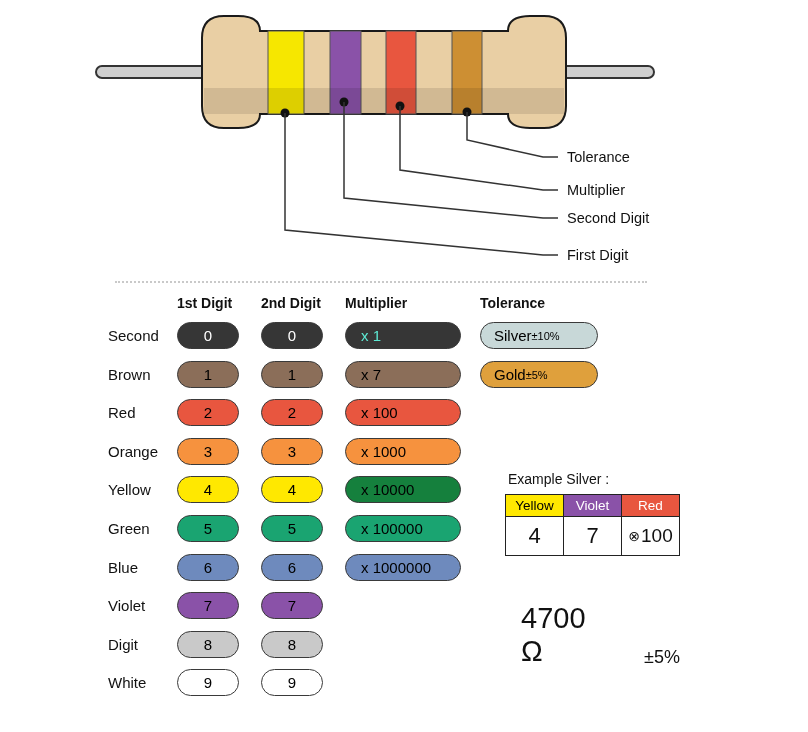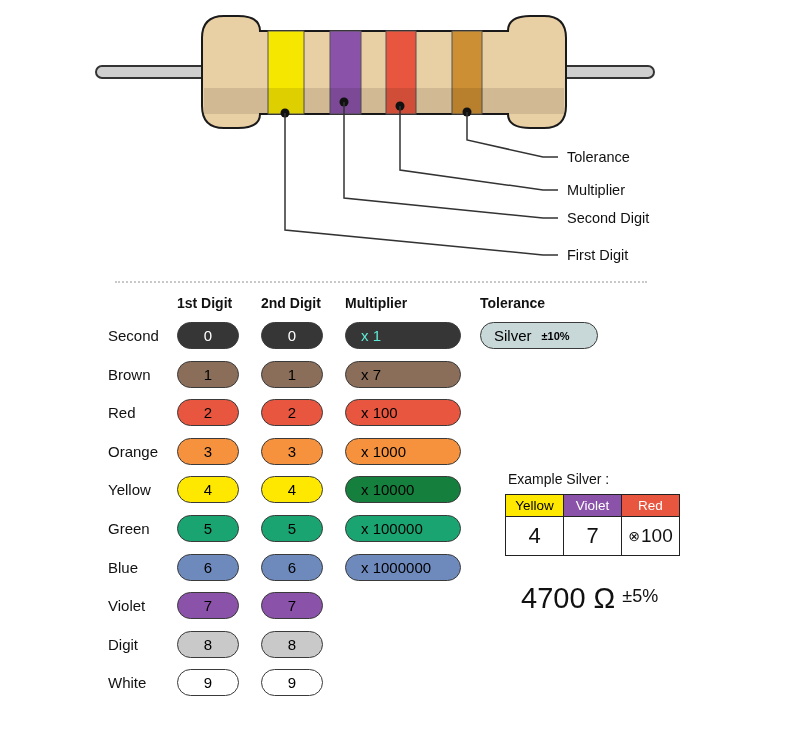--- a/index.html
+++ b/index.html
@@ -20,33 +20,33 @@
 
   
   .row { position:absolute; left:0; width:808px; height:27px; }
   .cname { position:absolute; left:108px; top:0; width:64px; line-height:27px; font-size:15px; }
   .pill { position:absolute; top:0; height:27px; border:1px solid #3a3a3a; border-radius:13.5px;
           font-size:15px; line-height:25px; text-align:center; color:#000; }
   .p1 { left:177px; width:62px; }
   .p2 { left:261px; width:62px; }
   .pm { left:345px; width:116px; text-align:left; padding-left:15px; }
   .pt { left:480px; width:118px; text-align:left; padding-left:13px; }
-  .pt .tval { font-size:11px; margin-left:10px; position:relative; top:-1px;font-weight:bold; }
+  .pt .tval { font-size:11px; position:relative; top:-1px; }
 
   
   .ex-title { position:absolute; left:508px; top:471px; font-size:14px; }
   .extable { position:absolute; left:505px; top:494px; display:grid;
              grid-template-columns:58px 58px 58px 58px; border:1px solid #222; background:#fff; }
   .ecell { border-right:1px solid #222; border-bottom:1px solid #222; }
   .ecell:nth-child(4n) { border-right:none; }
   .ehead { height:22px; line-height:22px; text-align:center; font-size:13.5px; }
   .eval { height:38px; border-bottom:none; display:flex; align-items:center; justify-content:center; font-size:22px; }
   .eval .prefix { font-size:14px; margin-right:1px; }
   .eval.small { font-size:19px; }
-  .result { position:absolute; left:521px; top:582px; display:flex; align-items:flex-start; }
+  .result { position:absolute; left:521px; top:602px; display:flex; align-items:flex-end;gap:22px; }
   .result .rv { font-size:29px; }
   .result .rt { font-size:18px; margin-left:7px; margin-top:4px; }
 </style>
 </head>
 <body>
 
 <div id="canvas">
 
   <svg id="resistor-svg" width="808" height="272" viewBox="0 0 808 272">
 
@@ -94,20 +94,23 @@
     <div class="pill pt" style="background-color: rgb(200, 216, 216); color: rgb(0, 0, 0);">
       <span>Silver</span><span class="tval">±10%</span>
     </div>
   </div>
 
   <div class="row" style="top:361px">
     <div class="cname">Brown</div>
     <div class="pill p1" style="background-color: rgb(139, 110, 89); color: rgb(0, 0, 0);">1</div>
     <div class="pill p2" style="background-color: rgb(139, 110, 89); color: rgb(0, 0, 0);">1</div>
     <div class="pill pm" style="background-color: rgb(139, 110, 89); color: rgb(0, 0, 0);">x 7</div>
+    <div class="pill pt" style="background-color: rgb(223, 160, 60); color: rgb(0, 0, 0);">
+      <span>Gold</span><span class="tval">±5%</span>
+    </div>
   </div>
 
   <div class="row" style="top:399px">
     <div class="cname">Red</div>
     <div class="pill p1" style="background-color: rgb(232, 86, 63);">2</div>
     <div class="pill p2" style="background-color: rgb(232, 86, 63);">2</div>
     <div class="pill pm" style="background-color: rgb(232, 86, 63);">x 100</div>
   </div>
 
   <div class="row" style="top:438px">

